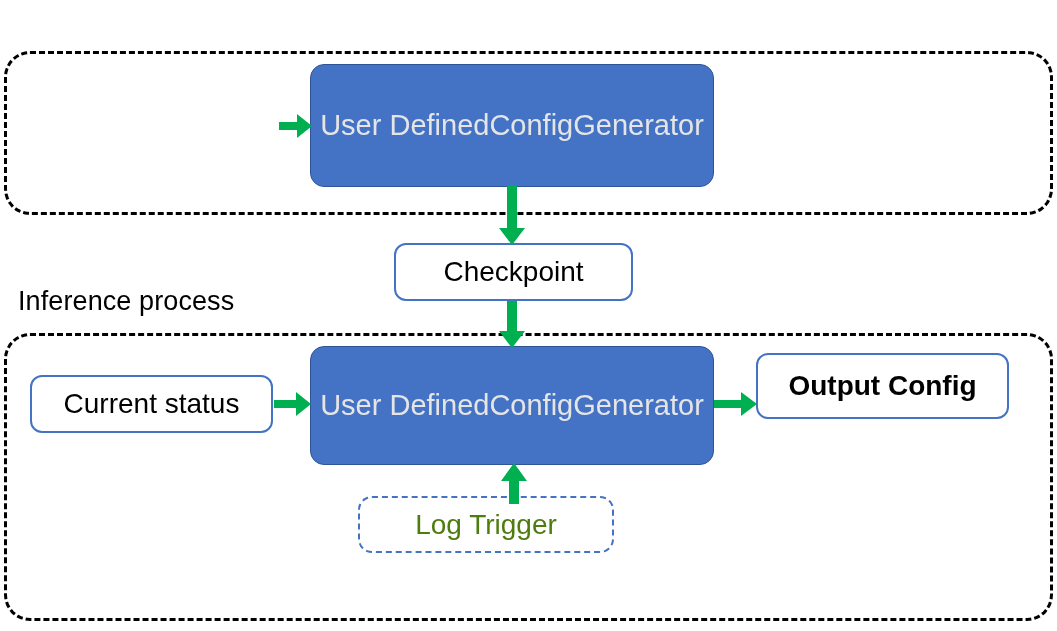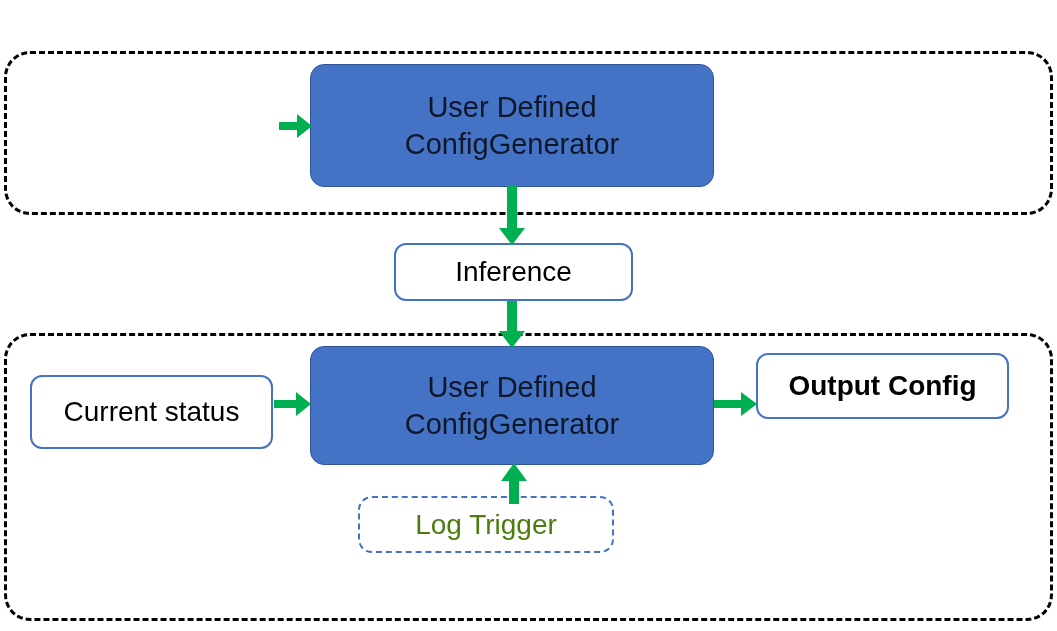--- a/index.html
+++ b/index.html
@@ -50,35 +50,35 @@
     background: #ffffff;
     display: flex;
     align-items: center;
     justify-content: center;
     font-size: 28px;
     color: #000000;
     white-space: nowrap;
   }
   #box-training-data  { left: 41px;  top: 97px;  width: 238px; height: 57px; }
   #box-checkpoint     { left: 394px; top: 243px; width: 239px; height: 58px; }
-  #box-current-status { left: 30px;  top: 375px; width: 243px; height: 74px; text-align: right; }
+  #box-current-status { left: 30px;  top: 375px; width: 243px; height: 58px; text-align: right; }
   #box-output-config  { left: 756px; top: 353px; width: 253px; height: 66px; font-weight: bold; }
 
   
   .process-box {
     position: absolute;
     box-sizing: border-box;
     background: #4472C4;
     border: 1px solid #2F5597;
     border-radius: 14px;
     display: flex;
-    flex-direction: column;
+    flex-direction: row;
     align-items: center;
     justify-content: center;
-    color: #0f172a;
+    color: #e5e5e5;
     font-size: 29px;
     line-height: 37px;
     text-align: center;
   }
   #box-train-generator     { left: 310px; top: 64px;  width: 404px; height: 123px; }
   #box-inference-generator { left: 310px; top: 346px; width: 404px; height: 119px; }
 
   
   .trigger-box {
     position: absolute;
@@ -102,32 +102,33 @@
     z-index: 4;
   }
   .arrow svg { display: block; }
 </style>
 </head>
 <body>
 
 <div id="canvas">
 
 
+  <div class="section-heading" id="heading-inference">Inference process</div>
 
   <div class="group-box" id="group-training"></div>
 
   <div class="group-box" id="group-inference"></div>
 
 
   <div class="process-box" id="box-train-generator">
     <span>User Defined</span>
     <span>ConfigGenerator</span>
   </div>
 
-  <div class="plain-box" id="box-checkpoint">Inference</div>
+  <div class="plain-box" id="box-checkpoint">Checkpoint</div>
 
   <div class="plain-box" id="box-current-status">Current status</div>
 
   <div class="process-box" id="box-inference-generator">
     <span>User Defined</span>
     <span>ConfigGenerator</span>
   </div>
 
   <div class="plain-box" id="box-output-config">Output Config</div>
 

